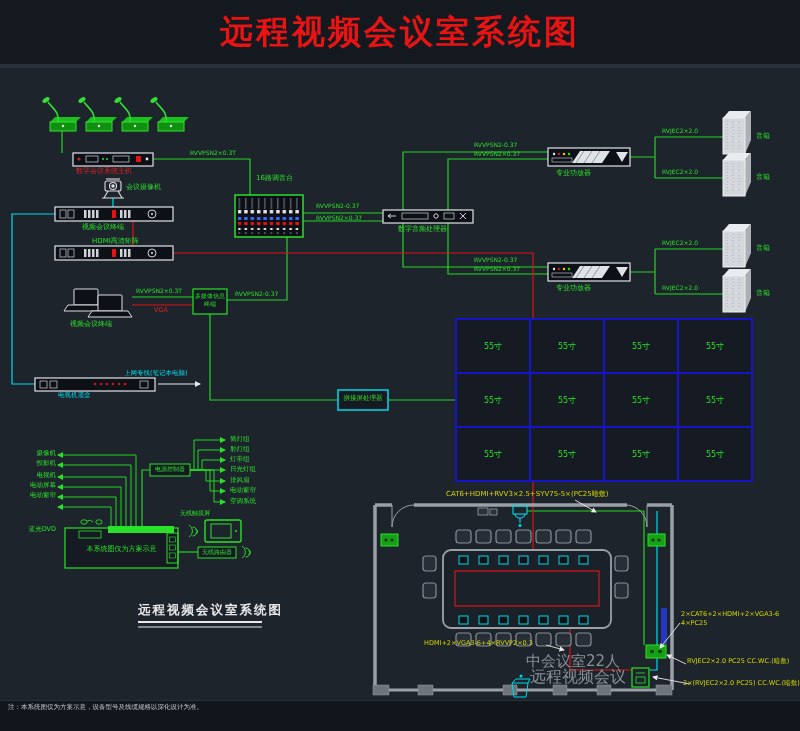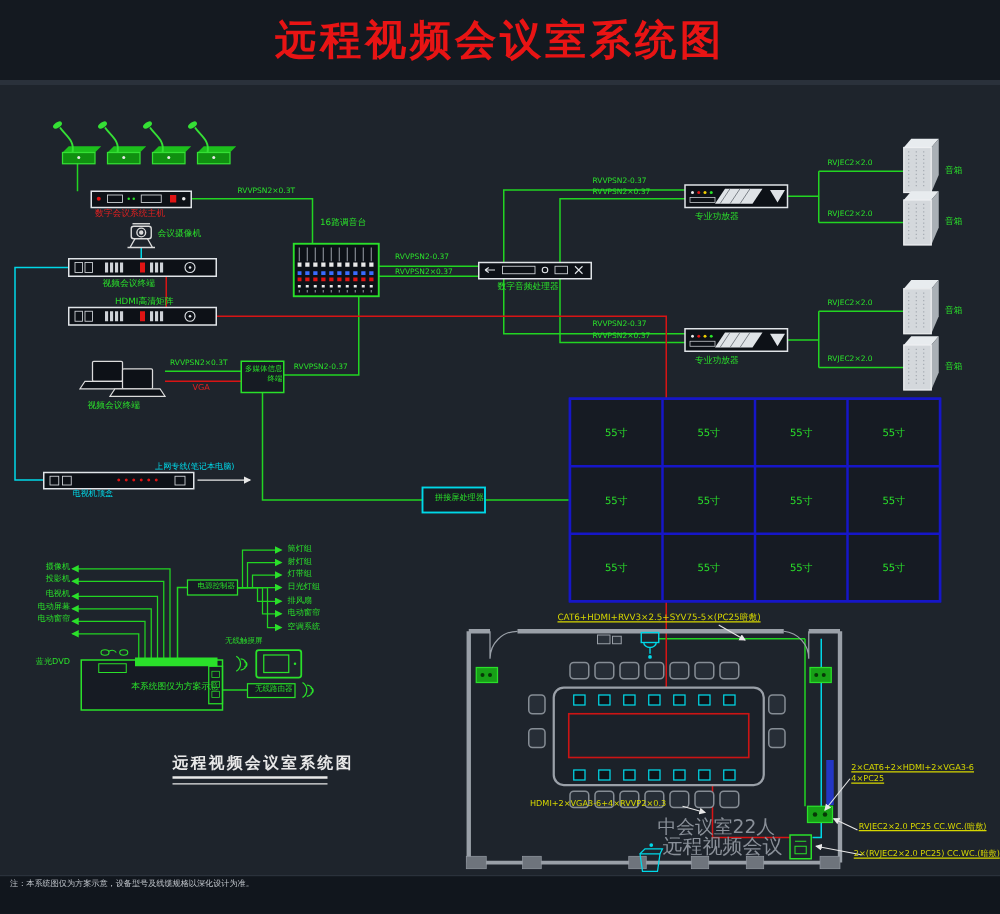--- a/index.html
+++ b/index.html
@@ -4,21 +4,21 @@
 <style>
   body{margin:0;background:#0b0f14}
   .canvas{position:relative;width:800px;height:731px;background:#1e242c;overflow:hidden;font-family:"DejaVu Sans",sans-serif}
   .band-top{position:absolute;left:0;top:0;width:800px;height:64px;background:#141920}
   .band-strip{position:absolute;left:0;top:64px;width:800px;height:4px;background:#2a313b}
   .band-bottom{position:absolute;left:0;top:700px;width:800px;height:31px;background:#11161d;border-top:1px solid #2a313b}
   svg.layer{position:absolute;left:0;top:0}
   .lbl{position:absolute;white-space:nowrap;line-height:1.15;font-family:"DejaVu Sans",sans-serif}
   .g{color:#2ae02a}.r{color:#e02020}.c{color:#00d8e8}.y{color:#d6d600}.w{color:#e8e8e8}.gy{color:#8a9099}
   .s6{font-size:6px}.s65{font-size:6.5px}.s7{font-size:7px}
-  .ctr{text-align:right}.rt{text-align:right}.u{text-decoration:underline}
+  .ctr{text-align:center}.rt{text-align:right}.u{}
   .title{left:0;top:13px;width:800px;text-align:center;font-size:33px;font-weight:bold;letter-spacing:3px;color:#e81414}
   .subtitle{left:138px;top:603px;width:124px;text-align:center;font-size:12.5px;font-weight:bold;letter-spacing:2px}
   .wall{position:absolute;left:455px;top:318px;width:294px;height:160px;display:grid;
         grid-template-columns:repeat(4,1fr);grid-template-rows:repeat(3,1fr);
         gap:2px;background:#1616c8;border:2px solid #1616c8}
   .cell{background:#161b23;display:flex;align-items:center;justify-content:center}
   .cell span{color:#2ae02a;font-size:8px}
 </style>
 </head>
 <body>

